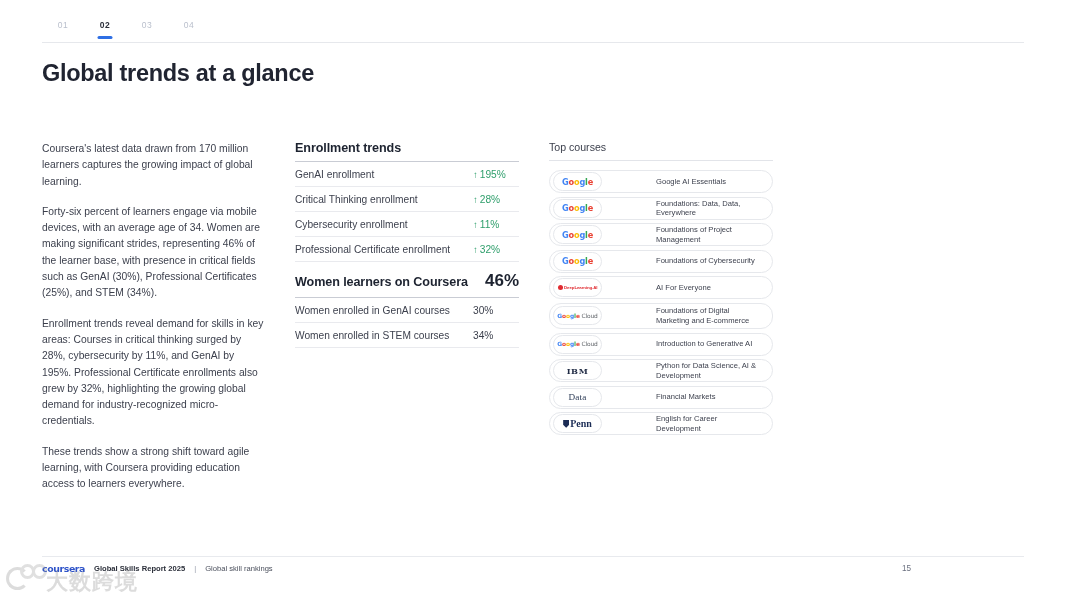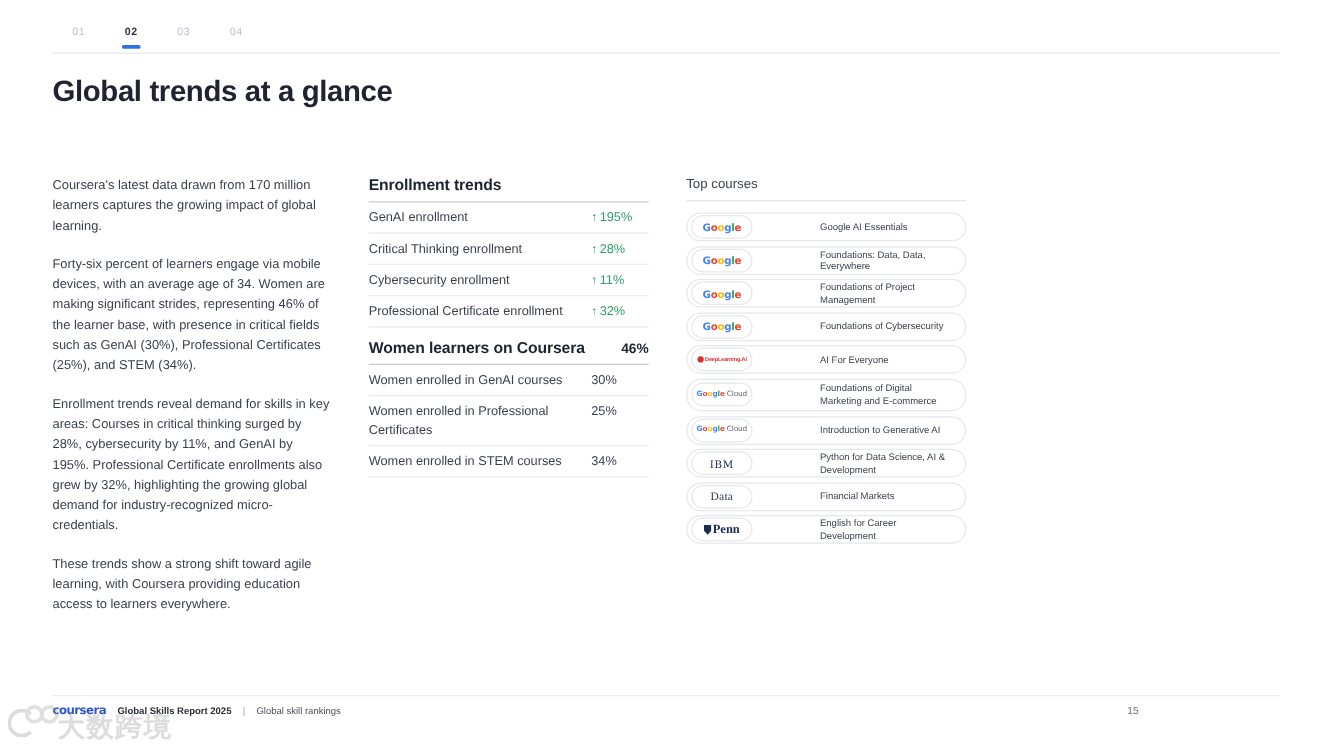--- a/index.html
+++ b/index.html
@@ -77,21 +77,21 @@
   
   .stats { position: absolute; left: 295px; top: 141px; width: 224px; }
   .stats-2 { position: absolute; left: 295px; top: 271px; width: 224px; }
 
   .stat-head {
     display: flex; align-items: baseline; justify-content: space-between;
     font-size: 12.6px; font-weight: bold; color: #1d2330;
     padding-bottom: 6px;
   }
   .stat-head-title { letter-spacing: -0.1px; }
-  .stat-head-value { font-size: 11px; font-weight: bold; color: #1d2330; }
+  .stat-head-value { font-size: 17px; font-weight: bold; color: #1d2330; }
   .stat-rule { height: 1px; background: #c9ccd4; width: 100%; }
 
   .stat-row {
     display: flex; align-items: flex-start; justify-content: space-between;
     padding: 4.5px 0 4.5px 0;
     border-bottom: 1px solid #e9eaee;
     font-size: 10.2px;
     color: #3b3f4c;
     line-height: 15px;
     min-height: 20px;
@@ -145,21 +145,21 @@
   .g-google { font-size: 8.2px; font-weight: bold; letter-spacing: -0.2px; font-family: "DejaVu Sans", sans-serif; }
   .g-google .b { color:#4285F4 } .g-google .r { color:#EA4335 }
   .g-google .y { color:#FBBC05 } .g-google .g { color:#34A853 }
   .g-gcloud { font-size: 5.9px; font-weight: bold; letter-spacing: -0.1px; font-family: "DejaVu Sans", sans-serif; white-space: nowrap;}
   .g-gcloud .cl { color:#5f6368; font-weight:normal; margin-left:1.5px;}
   .g-dl {
     display:flex; align-items:center; gap:1.5px;
   }
   .g-dl .dot { width:5px;height:5px;border-radius:50%;background:#E02B31; }
   .g-dl .txt { font-size:4.4px; color:#E02B31; font-weight:bold; letter-spacing:-0.1px; white-space:nowrap;}
-  .g-ibm { font-size: 8.2px; font-weight: normal; color:#1f2a44; letter-spacing: .6px; font-family: "DejaVu Serif", serif; }
+  .g-ibm { font-size: 8.2px; font-weight: bold; color:#1f2a44; letter-spacing: .6px; font-family: "DejaVu Serif", serif; }
   .g-yale { font-size: 9.2px; color:#2b3a55; font-family: "Liberation Serif", serif; letter-spacing:.2px; }
   .g-penn { display:flex; align-items:center; gap:1px; }
   .g-penn .shield { width:6px;height:8px;background:#1b2c55; clip-path: polygon(0 0,100% 0,100% 60%,50% 100%,0 60%); }
   .g-penn .txt { font-size:10px; color:#1b2c55; font-family:"Liberation Serif", serif; font-weight:bold;}
 
   
   .footer-rule {
     position: absolute; left: 42px; top: 556px;
     width: 982px; height: 1px; background: #e8eaee;
   }
@@ -271,24 +271,20 @@
   <div class="stats-2">
     <div class="stat-head">
       <span class="stat-head-title">Women learners on Coursera</span>
       <span class="stat-head-value">46%</span>
     </div>
     <div class="stat-rule"></div>
 
     <div class="stat-row">
       <span class="stat-label">Women enrolled in GenAI courses</span>
       <span class="stat-val">30%</span>
-    </div>
-    <div class="stat-row">
-      <span class="stat-label">Women enrolled in Professional Certificates</span>
-      <span class="stat-val">25%</span>
     </div>
     <div class="stat-row">
       <span class="stat-label">Women enrolled in STEM courses</span>
       <span class="stat-val">34%</span>
     </div>
   </div>
 
   <div class="courses">
     <div class="courses-title">Top courses</div>
     <div class="courses-rule"></div>

